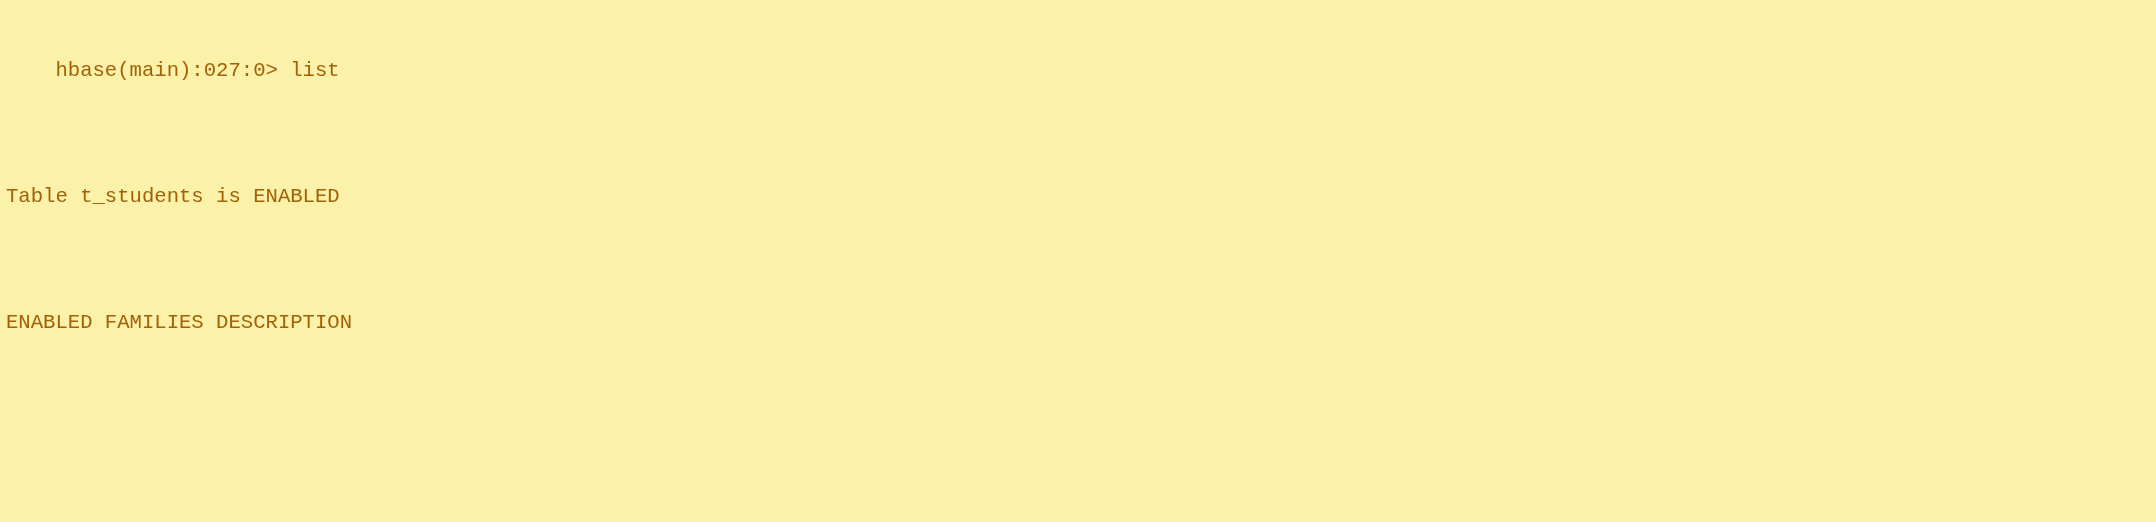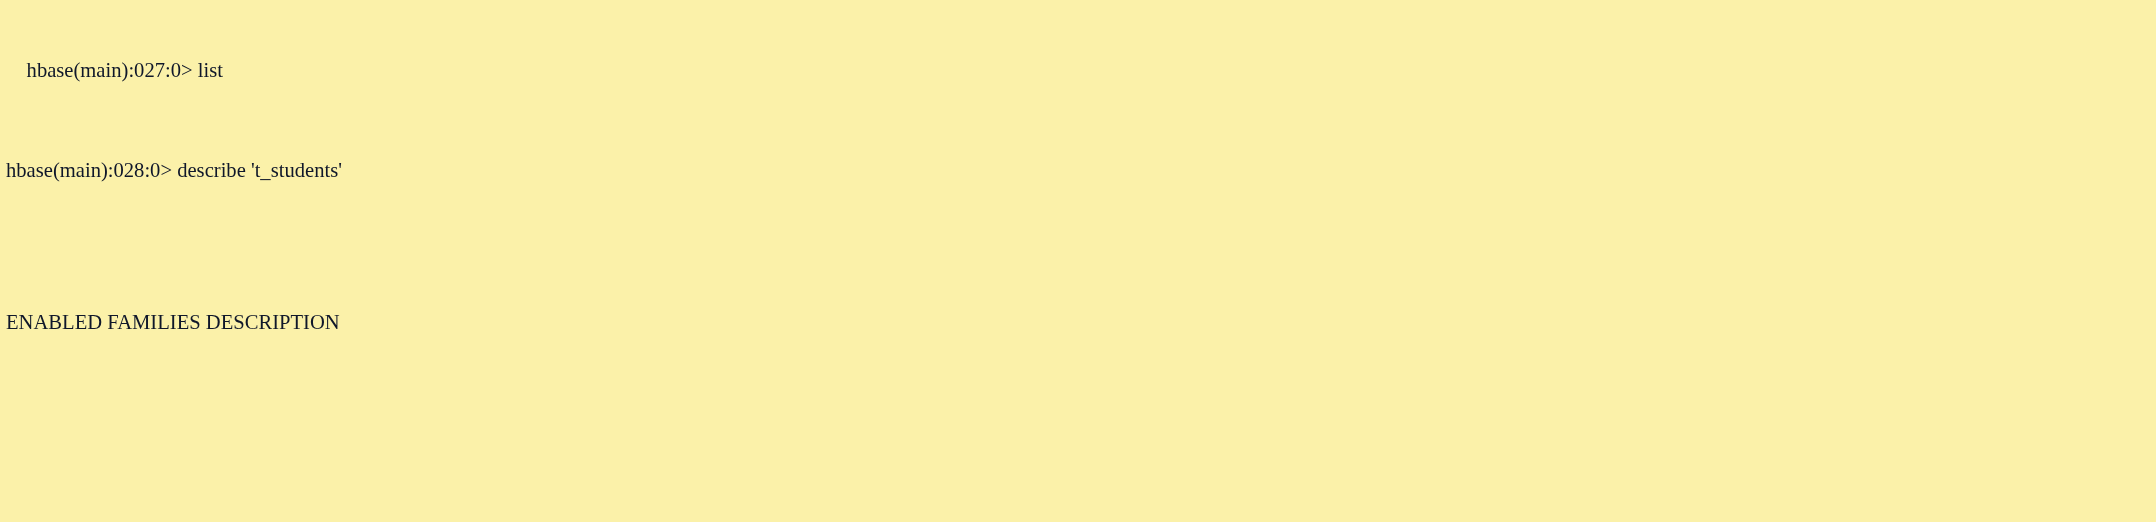--- a/index.html
+++ b/index.html
@@ -33,34 +33,34 @@
     left: 6px;
     top: -18px;
     white-space: pre;
     font-family: "DejaVu Sans Mono", "Liberation Mono", monospace;
     font-size: 20.6px;
     line-height: 25.2px;
   }
   .line {
     white-space: pre;
     height: 25.2px;
-    font-family: Liberation Serif, serif;
-    color: #0f172a;
+    font-family: Liberation Mono, monospace;
+    color: #a16207;
   }
 </style>
 </head>
 <body style="background: rgb(251, 241, 169);">
 
 <div id="terminal" style="background: rgb(251, 241, 169); color: rgb(36, 28, 18);">
   <div class="screen">
 
     <div class="line">    hbase(main):027:0&gt; list</div>
 
-    <div class="line">hbase(main):028:0&gt; describe 't_students'</div>
 
+    <div class="line">Table t_students is ENABLED</div>
 
 
     <div class="line">ENABLED FAMILIES DESCRIPTION</div>
 
     
 
     
 
     
 

